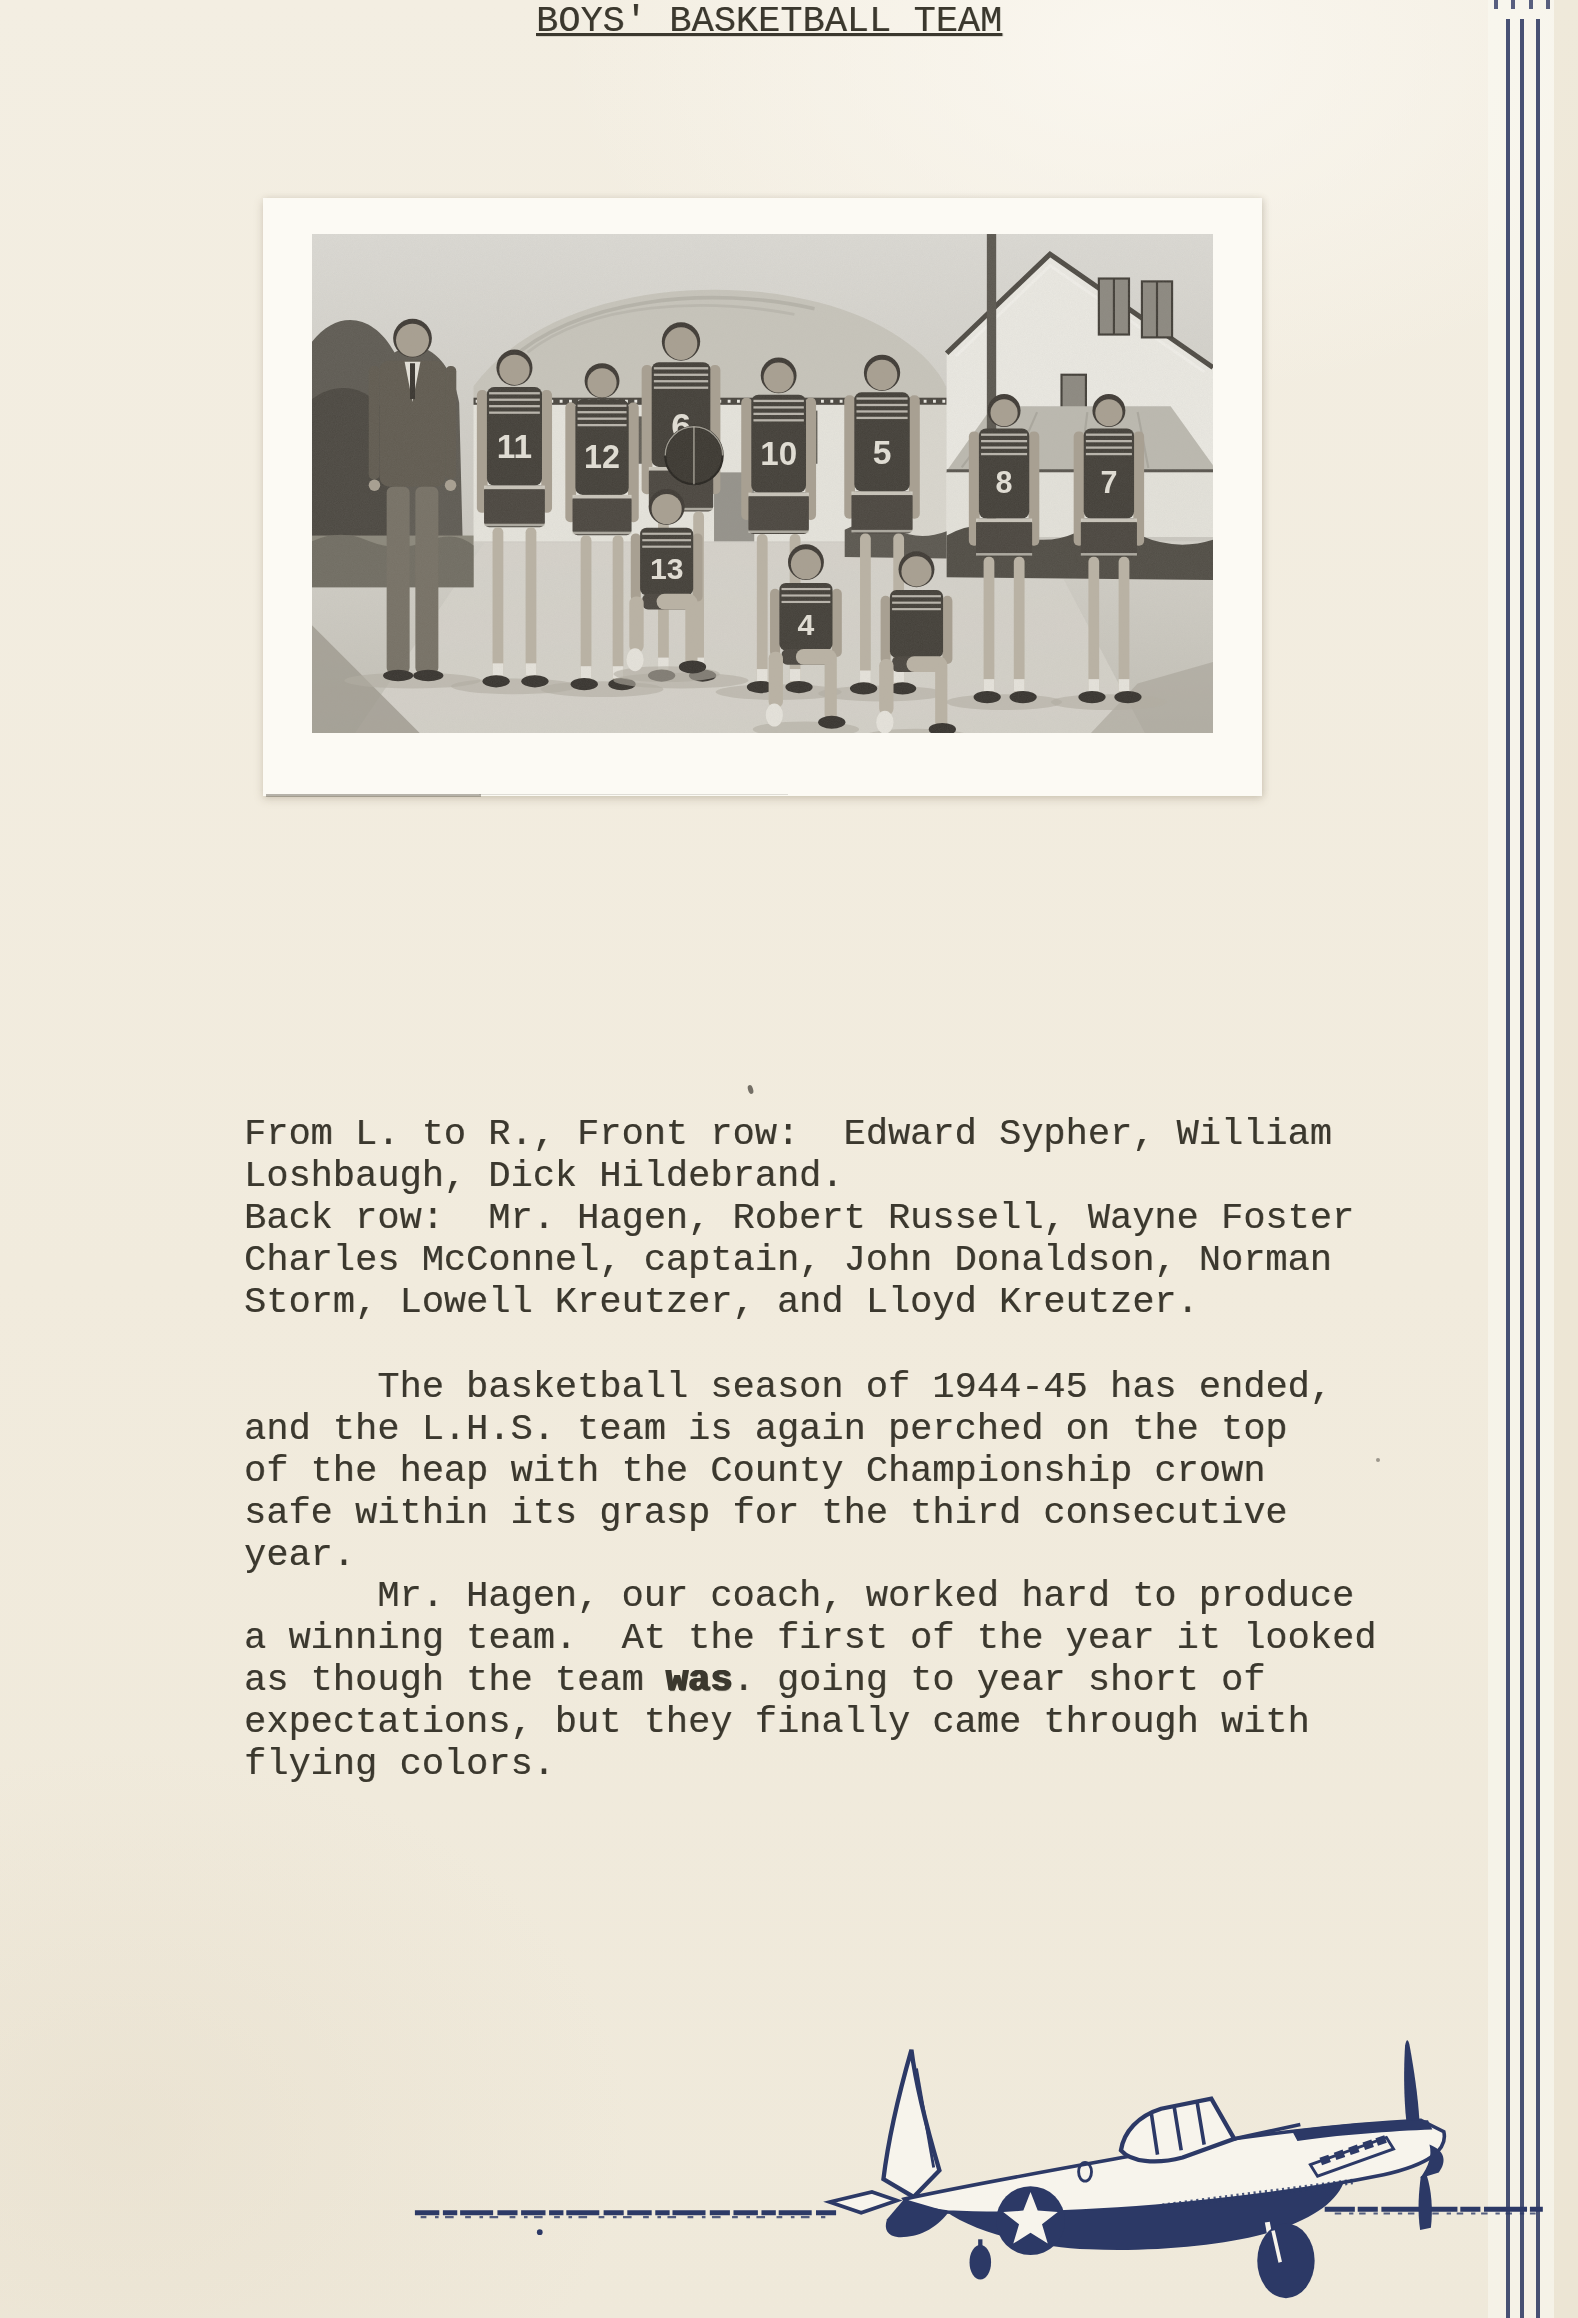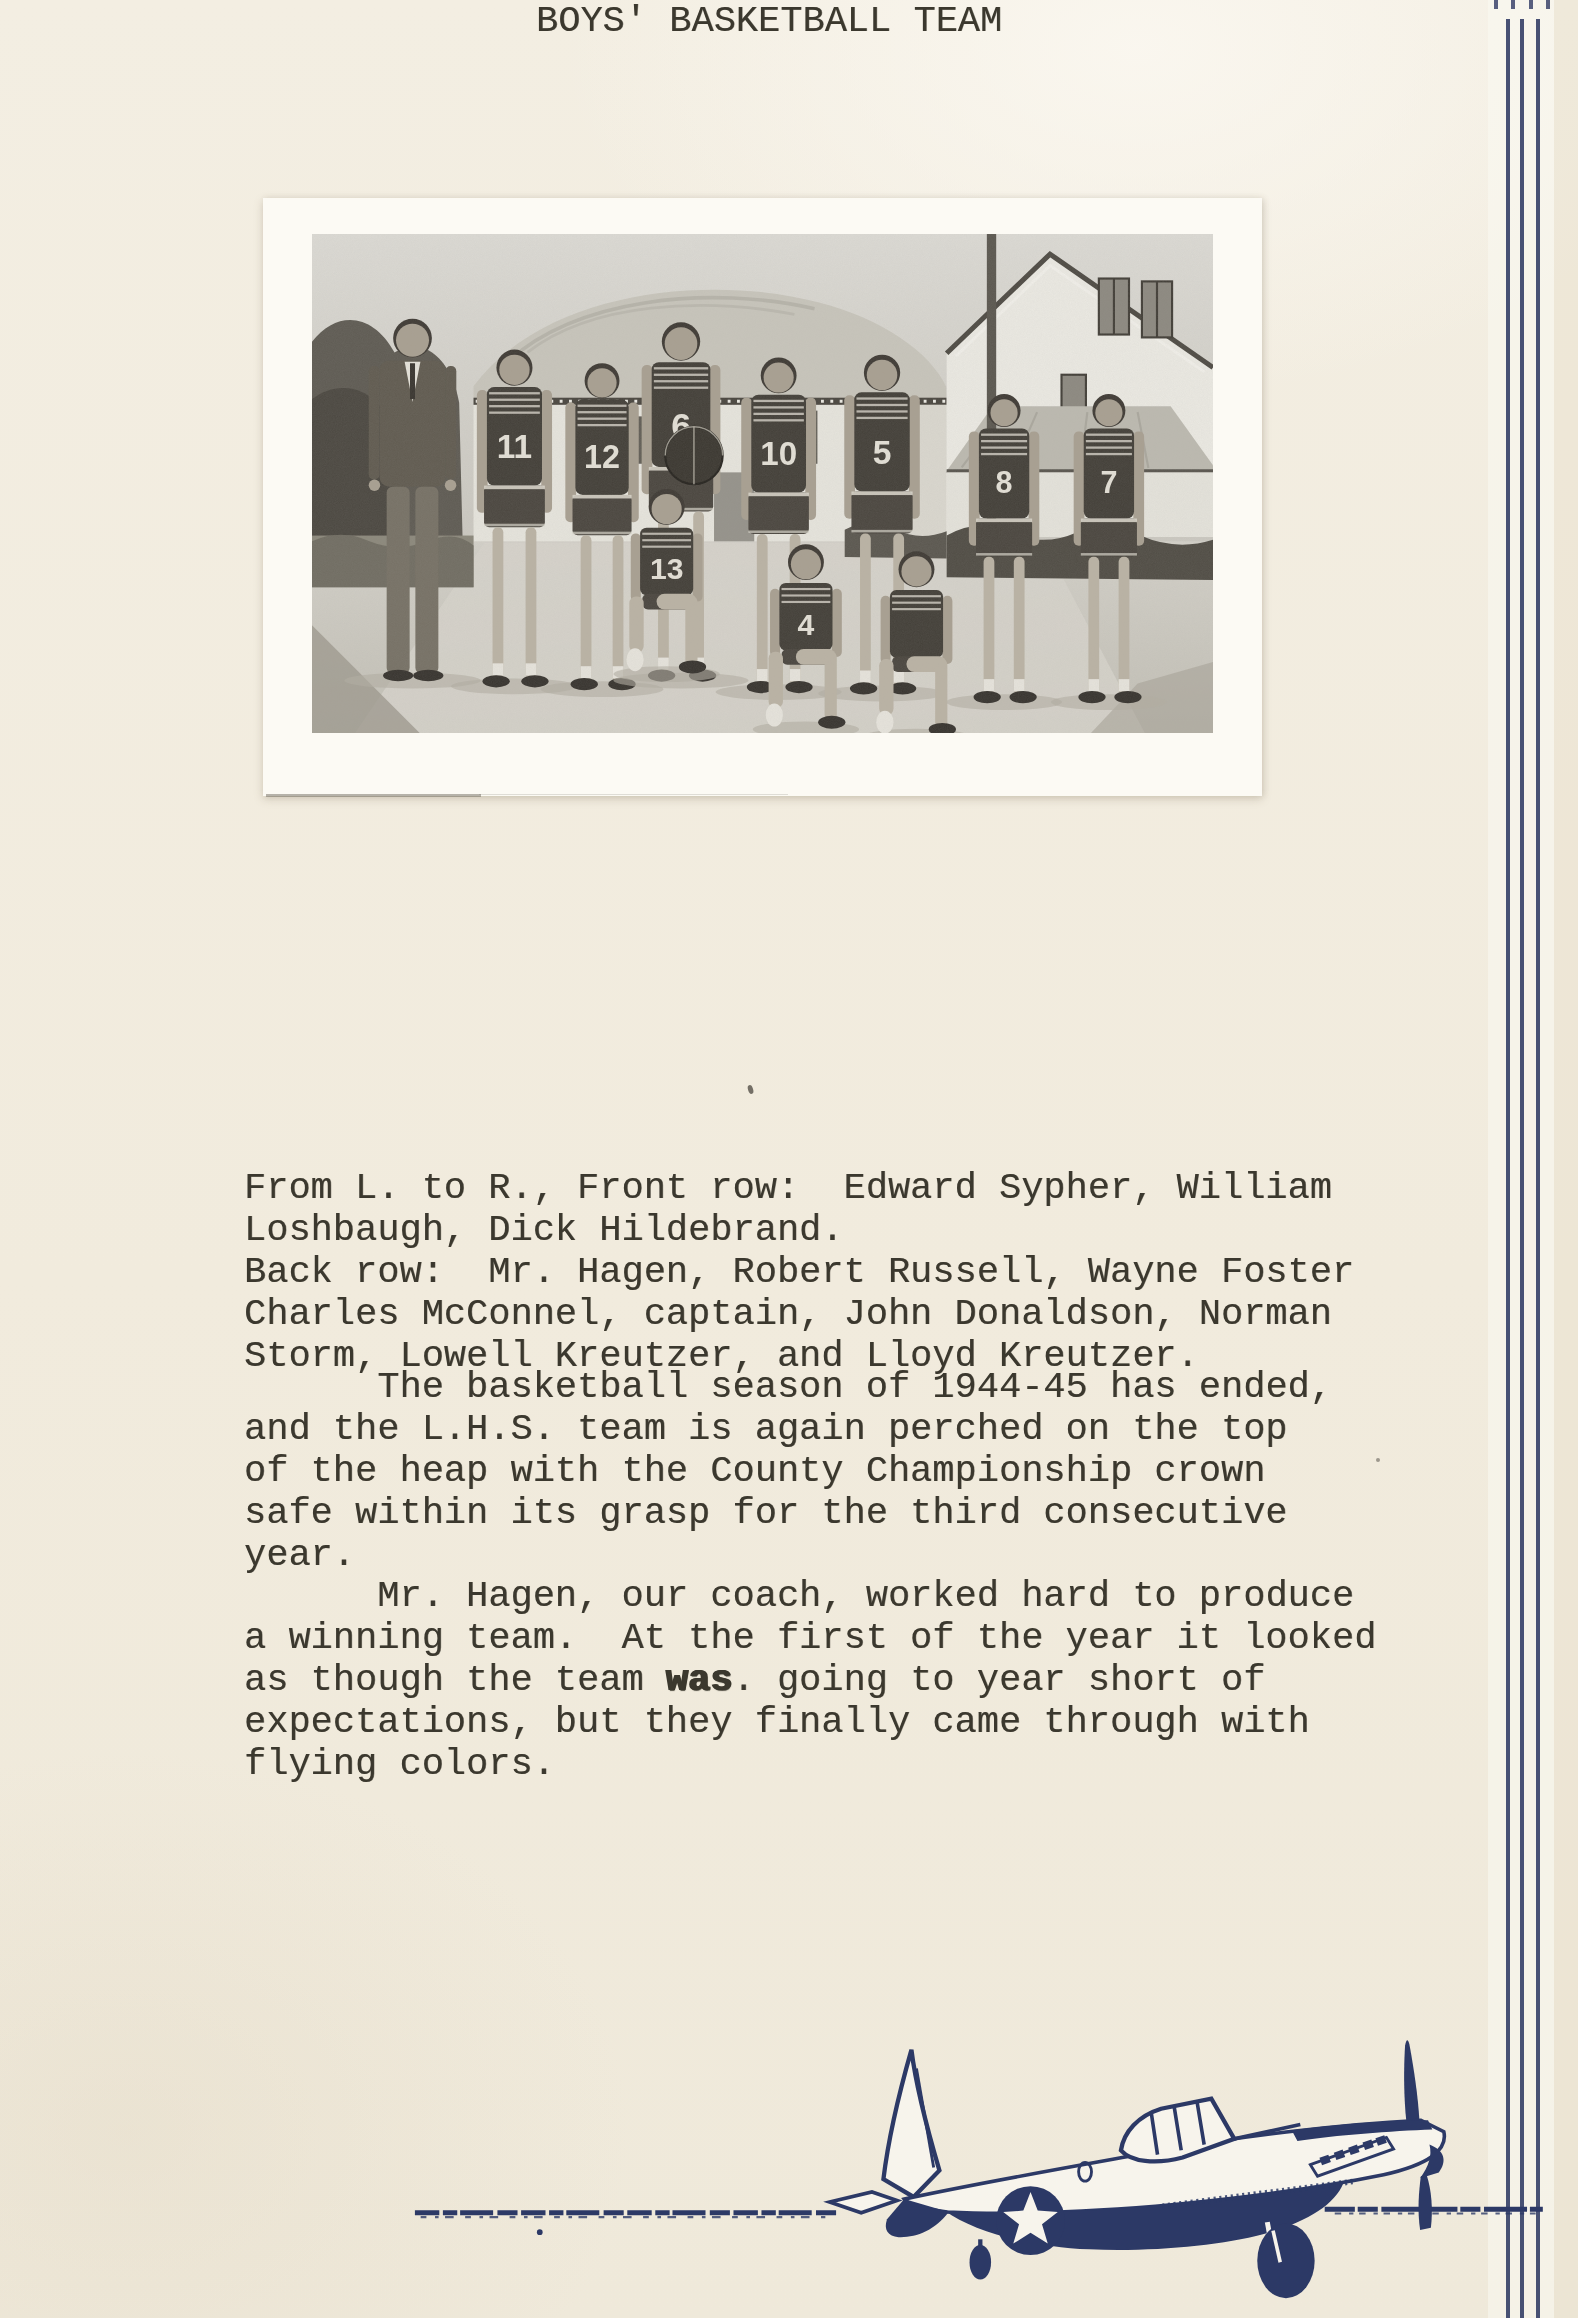--- a/index.html
+++ b/index.html
@@ -26,21 +26,21 @@
     background:#cfccc4;overflow:hidden;}
   .photo-print svg{display:block;}
   .mount-edge{position:absolute;background:#6f6a5e;}
   
   .typewriter{
     position:absolute;left:244px;width:1163px;
     font-size:37px;line-height:42px;letter-spacing:0;
     color:#3b382e;white-space:pre-wrap;
     text-shadow:0.5px 0.3px 0.5px rgba(59,56,46,.5);
   }
-  .title{left:536px;width:646px;}
+  .title{left:536px;width:646px;text-decoration:underline;}
   .overstrike{
     font-weight:700;
     text-shadow:1.1px 0 0 #3b382e,-0.9px 0 0 #3b382e,0.6px 0.6px 0.9px rgba(59,56,46,.85);
     margin-top:48px;
   }
   .speck{position:absolute;background:#4a463e;border-radius:50%;}
   .airplane{position:absolute;left:402px;top:2024px;}
 </style>
 </head>
 <body>
@@ -355,21 +355,21 @@
             </g>
           </g>
         <rect width="1255" height="695" filter="url(#grain)" opacity=".14"></rect>
       </svg>
     </div>
   </div>
   <div class="mount-edge" style="left:266px;top:794px;width:215px;height:2.9px;opacity:.5"></div>
   <div class="mount-edge" style="left:479px;top:794px;width:309px;height:1.4px;opacity:.2"></div>
 
   <div class="typewriter title">BOYS' BASKETBALL TEAM</div>
-  <div class="typewriter" style="top:1167px">From L. to R., Front row:  Edward Sypher, William
+  <div class="typewriter" style="top:1113px">From L. to R., Front row:  Edward Sypher, William
 Loshbaugh, Dick Hildebrand.
 Back row:  Mr. Hagen, Robert Russell, Wayne Foster
 Charles McConnel, captain, John Donaldson, Norman
 Storm, Lowell Kreutzer, and Lloyd Kreutzer.</div>
   <div class="typewriter" style="top:1366px">      The basketball season of 1944-45 has ended,
 and the L.H.S. team is again perched on the top
 of the heap with the County Championship crown
 safe within its grasp for the third consecutive
 year.</div>
   <div class="typewriter" style="top:1575px"><span>      Mr. Hagen, our coach, worked hard to produce

